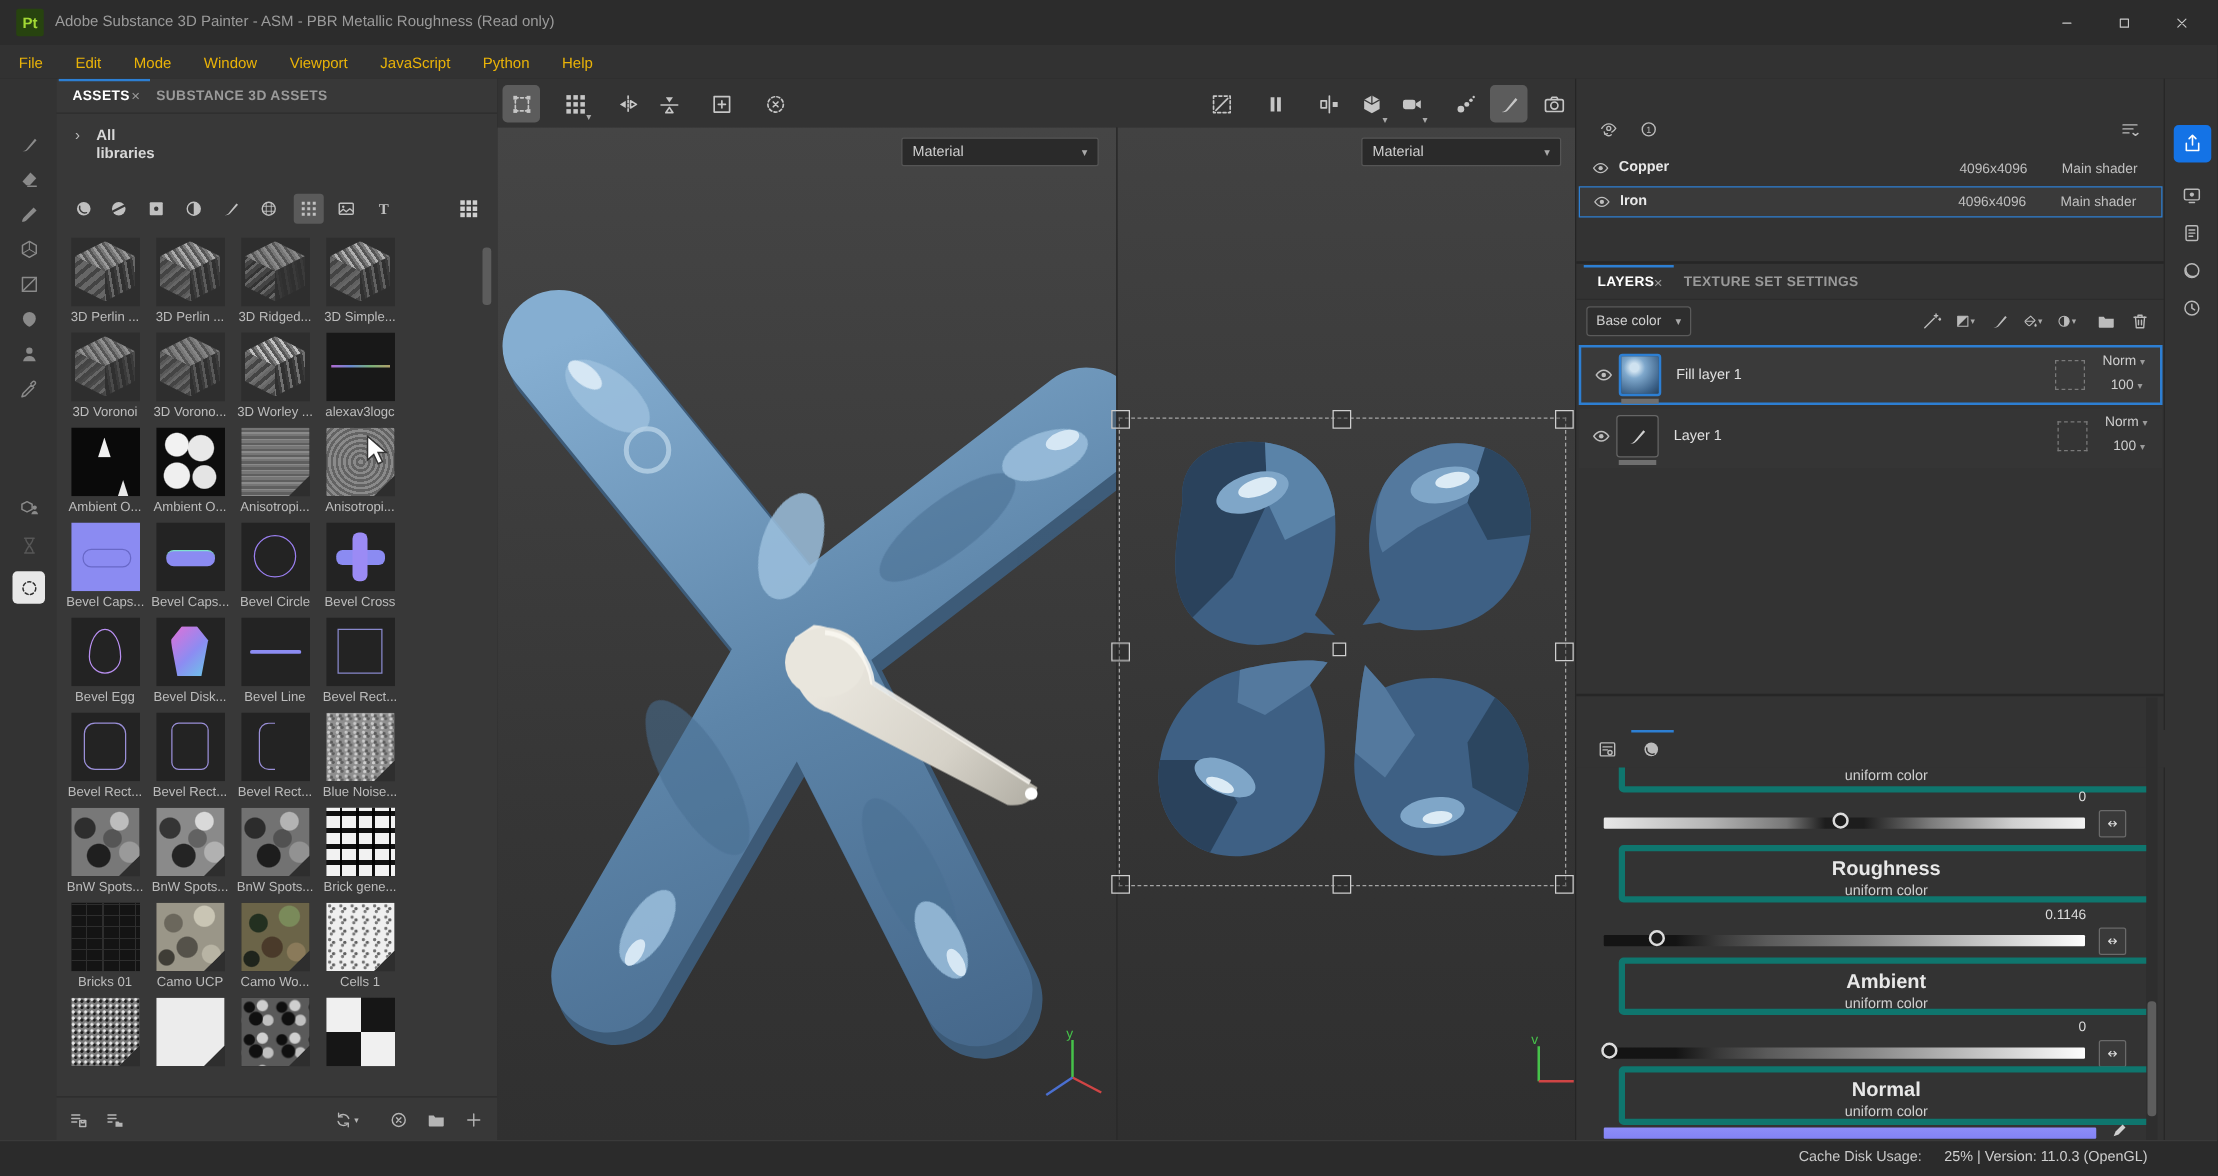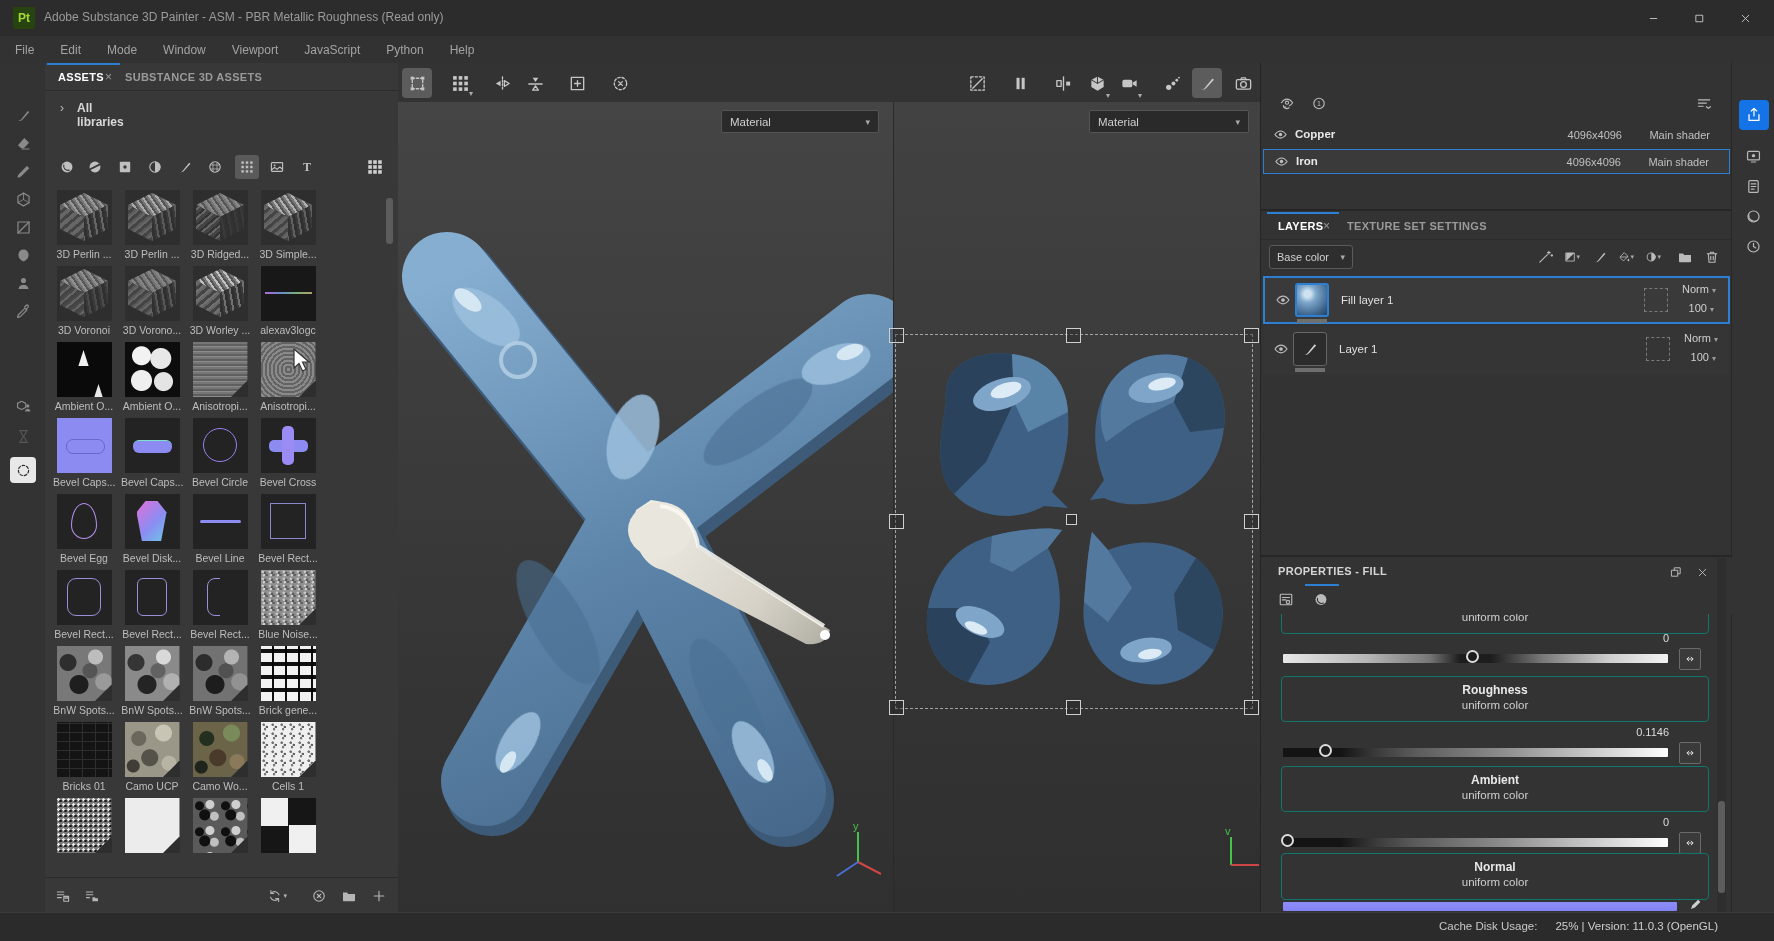--- a/index.html
+++ b/index.html
@@ -7,21 +7,21 @@
        font-family:"Liberation Sans",sans-serif;color:#cccccc;font-size:12px;}
   .abs{position:absolute}
   
   #titlebar{position:absolute;left:0;top:0;width:1774px;height:36px;background:#2c2c2c;border-bottom:1px solid #242424}
   #appbadge{position:absolute;left:13px;top:7px;width:22px;height:22px;background:#27430f;color:#a3d935;
             font-weight:bold;font-size:12px;text-align:center;line-height:22px;border-radius:2px}
   #wintitle{position:absolute;left:44px;top:10px;color:#9b9b9b;font-size:12px}
   .wctl{position:absolute;top:0;width:46px;height:36px;display:flex;align-items:center;justify-content:center;color:#c9c9c9}
   
   #menubar{position:absolute;left:0;top:36px;width:1774px;height:27px;background:#323232;display:flex;align-items:center;padding-left:15px;box-sizing:border-box}
-  .menuitem{color:#a3a3a3;font-size:12px;margin-right:26px}
+  .menuitem{color:#eab308;font-size:12px;margin-right:26px}
   
   #leftstrip{position:absolute;left:0;top:63px;width:45px;height:849px;background:#333333;border-right:1px solid #272727}
   .ltool{position:absolute;left:13px;width:20px;height:20px;color:#8a8a8a;display:flex;align-items:center;justify-content:center}
   .ltool.dim{color:#575757}
   .ltool.activetool{background:#e8e8e8;color:#2d2d2d;border-radius:4px;left:10px;width:26px;height:26px}
   
   #assets{position:absolute;left:45px;top:63px;width:353px;height:849px;background:#383838;border-right:1px solid #262626;overflow:hidden}
   .ptabs{position:relative;height:27px;border-bottom:1px solid #2c2c2c}
   .tabactiveline{position:absolute;top:0;height:2px;background:#2d7fd3}
   .ptab{font-size:11px;font-weight:bold;letter-spacing:.3px}
@@ -70,22 +70,22 @@
   .tsres{position:absolute;right:108px;top:6px;font-size:11px;color:#c0c0c0}
   .tsshader{position:absolute;right:20px;top:6px;font-size:11px;color:#c0c0c0}
   .layrow{position:absolute;left:2px;width:467px;height:48px;box-sizing:border-box;background:#353535}
   .layrow.sel{border:2px solid #2d7fd3;background:#3a3a3a}
   .laythumb{position:absolute;left:30px;top:5px;width:34px;height:34px;border-radius:3px;box-sizing:border-box}
   .layname{position:absolute;left:76px;top:16px;font-size:11.5px;color:#e0e0e0}
   .laymask{position:absolute;right:60px;top:10px;width:22px;height:22px;border:1px dashed #7a7a7a}
   .layblend{position:absolute;right:12px;top:5px;font-size:11px;color:#cfcfcf}
   .layopac{position:absolute;right:14px;top:24px;font-size:11px;color:#cfcfcf}
   .layminibar{position:absolute;left:32px;top:41px;width:30px;height:4px;background:#6f6f6f}
-  .chbtn{position:absolute;left:20px;width:428px;border:1px solid #0f766e;border-radius:4px;box-sizing:border-box;text-align:center;color:#cfcfcf}
-  .chname{font-size:12px;font-weight:bold;color:#e8e8e8;margin-top:6px}
+  .chbtn{position:absolute;left:34px;width:428px;border:5px solid #0f766e;border-radius:4px;box-sizing:border-box;text-align:center;color:#cfcfcf}
+  .chname{font-size:16px;font-weight:bold;color:#e8e8e8;margin-top:6px}
   .chsub{font-size:11.5px;color:#cfcfcf;margin-top:2px}
   .chval{position:absolute;left:300px;width:108px;text-align:right;font-size:11px;color:#dddddd}
   .sldtrack{position:absolute;left:22px;width:385px;height:9px;border-radius:1px}
   .sldhandle{position:absolute;top:-4px;width:13px;height:13px;border:2px solid #dcdcdc;border-radius:50%;background:#1c1c1c;box-sizing:border-box}
   .expbtn{position:absolute;left:418px;width:20px;height:20px;background:#3a3a3a;border:1px solid #6a6a6a;border-radius:2px;color:#dddddd;display:flex;align-items:center;justify-content:center}
   
   #rightstrip{position:absolute;left:1731px;top:63px;width:43px;height:849px;background:#333333;border-left:1px solid #272727}
   .rsico{position:absolute;left:11px;width:20px;height:20px;color:#b9b9b9;display:flex;align-items:center;justify-content:center}
   .rsblue{left:7px;width:30px;height:30px;background:#1473e6;border-radius:4px;color:#ffffff}
   
@@ -961,34 +961,20 @@
         <div class="layminibar"></div>
         <span class="layname">Layer 1</span>
         <span class="laymask"></span>
         <span class="layblend">Norm <span style="font-size:8px;color:#9a9a9a">▾</span></span>
         <span class="layopac">100 <span style="font-size:8px;color:#9a9a9a">▾</span></span>
       </div>
     </div>
   <div style="position:absolute;top:492px;left:0;width:471px;height:2px;background:#262626"></div>
 
   <div id="props" style="position:absolute;top:495px;left:0;width:471px;height:354px;overflow:hidden">
-    <div class="phead" style="top:0;z-index:3;background:#333333">
-      <span class="phtitle">PROPERTIES - FILL</span>
-      <span class="phico" style="right:48px" id="prundock">
-          <svg viewBox="0 0 20 20" width="14" height="14" fill="none" stroke="currentColor" stroke-width="1.4" stroke-linecap="round" stroke-linejoin="round">
-            <rect x="4" y="7.5" width="8.5" height="8.5"></rect>
-            <path d="M7.5 7.5V4H16v8.5h-3.5"></path>
-          </svg>
-        </span>
-      <span class="phico" style="right:22px" id="prclose">
-          <svg viewBox="0 0 20 20" width="13" height="13" fill="none" stroke="currentColor" stroke-width="1.4" stroke-linecap="round" stroke-linejoin="round">
-            <path d="M5 5l10 10M15 5L5 15"></path>
-          </svg>
-        </span>
-    </div>
     <div id="proptabs" style="position:absolute;top:26px;left:0;width:471px;height:30px;background:#333333;z-index:3">
         <span class="phico" style="left:17px;top:7px;position:absolute">
           <svg viewBox="0 0 20 20" width="17" height="17" fill="none" stroke="currentColor" stroke-width="1.4" stroke-linecap="round" stroke-linejoin="round">
             <rect x="2.8" y="3.5" width="14.4" height="13" rx="1"></rect>
             <path d="M5.5 7.5h9M5.5 10.5h4.5"></path>
             <circle cx="12.5" cy="13.2" r="2.1"></circle>
           </svg>
         </span>
         <div class="tabactiveline" style="left:44px;width:34px;top:0"></div>
         <span class="phico" style="left:52px;top:7px;position:absolute">

